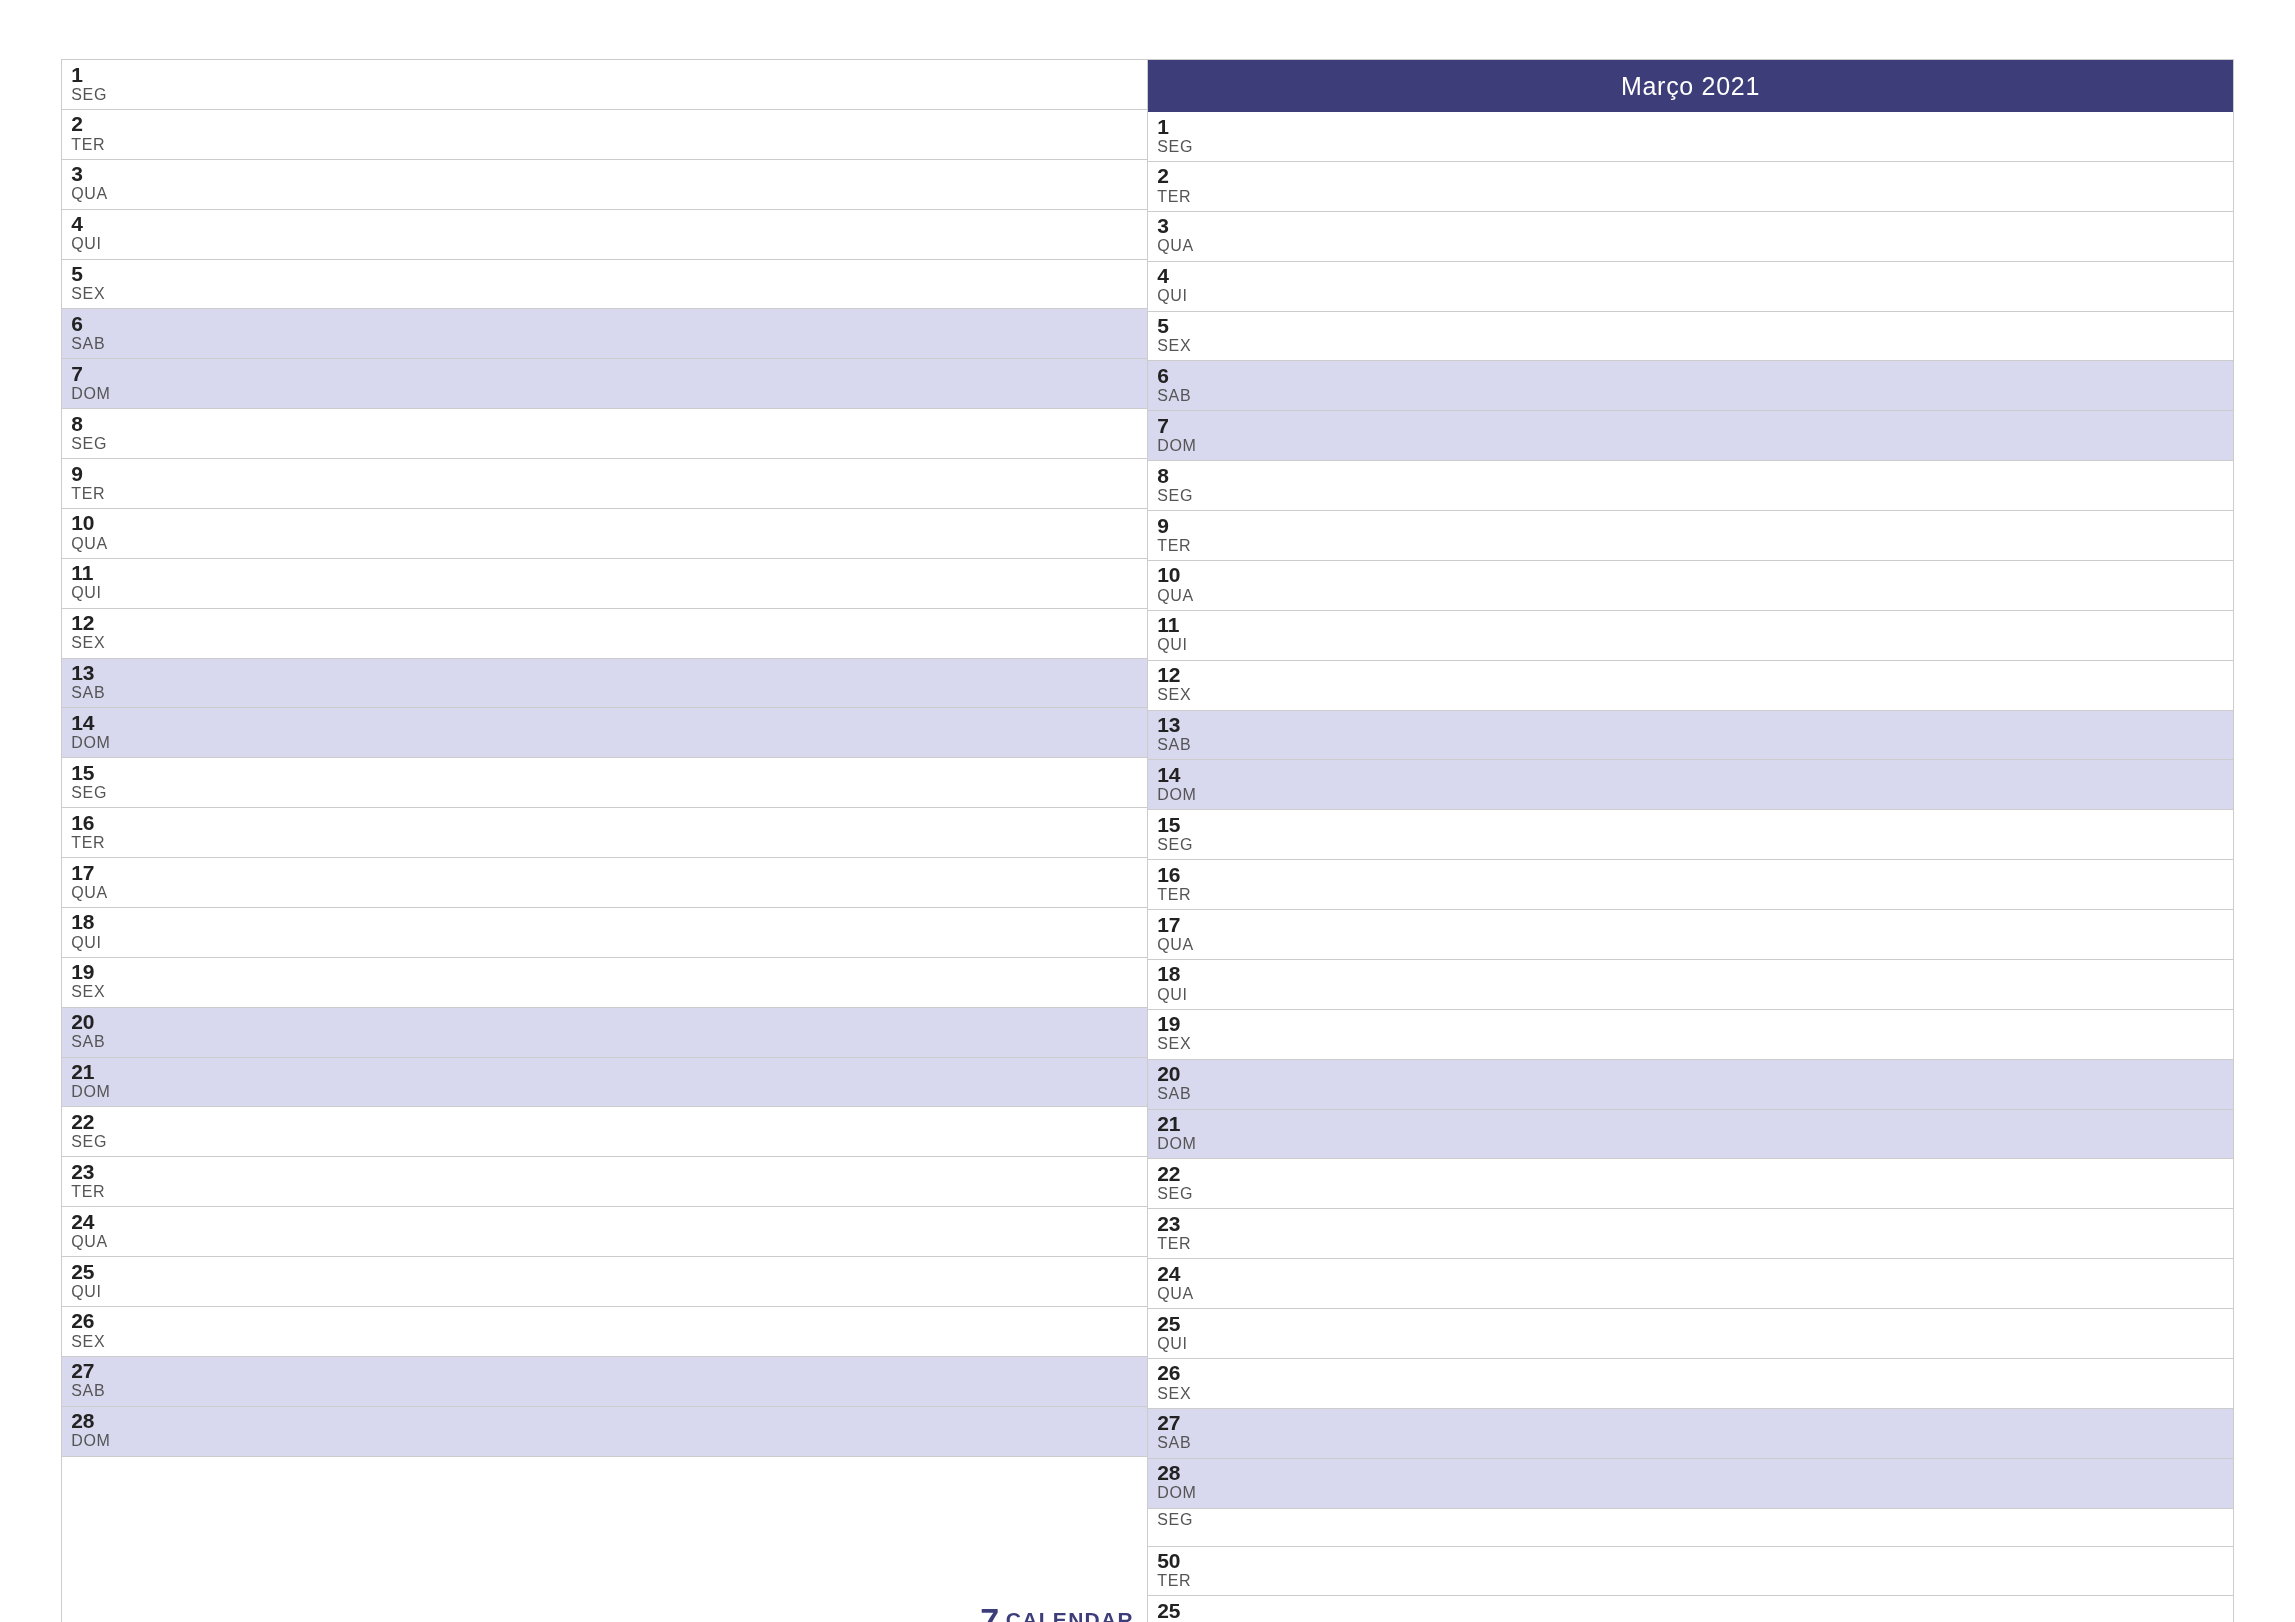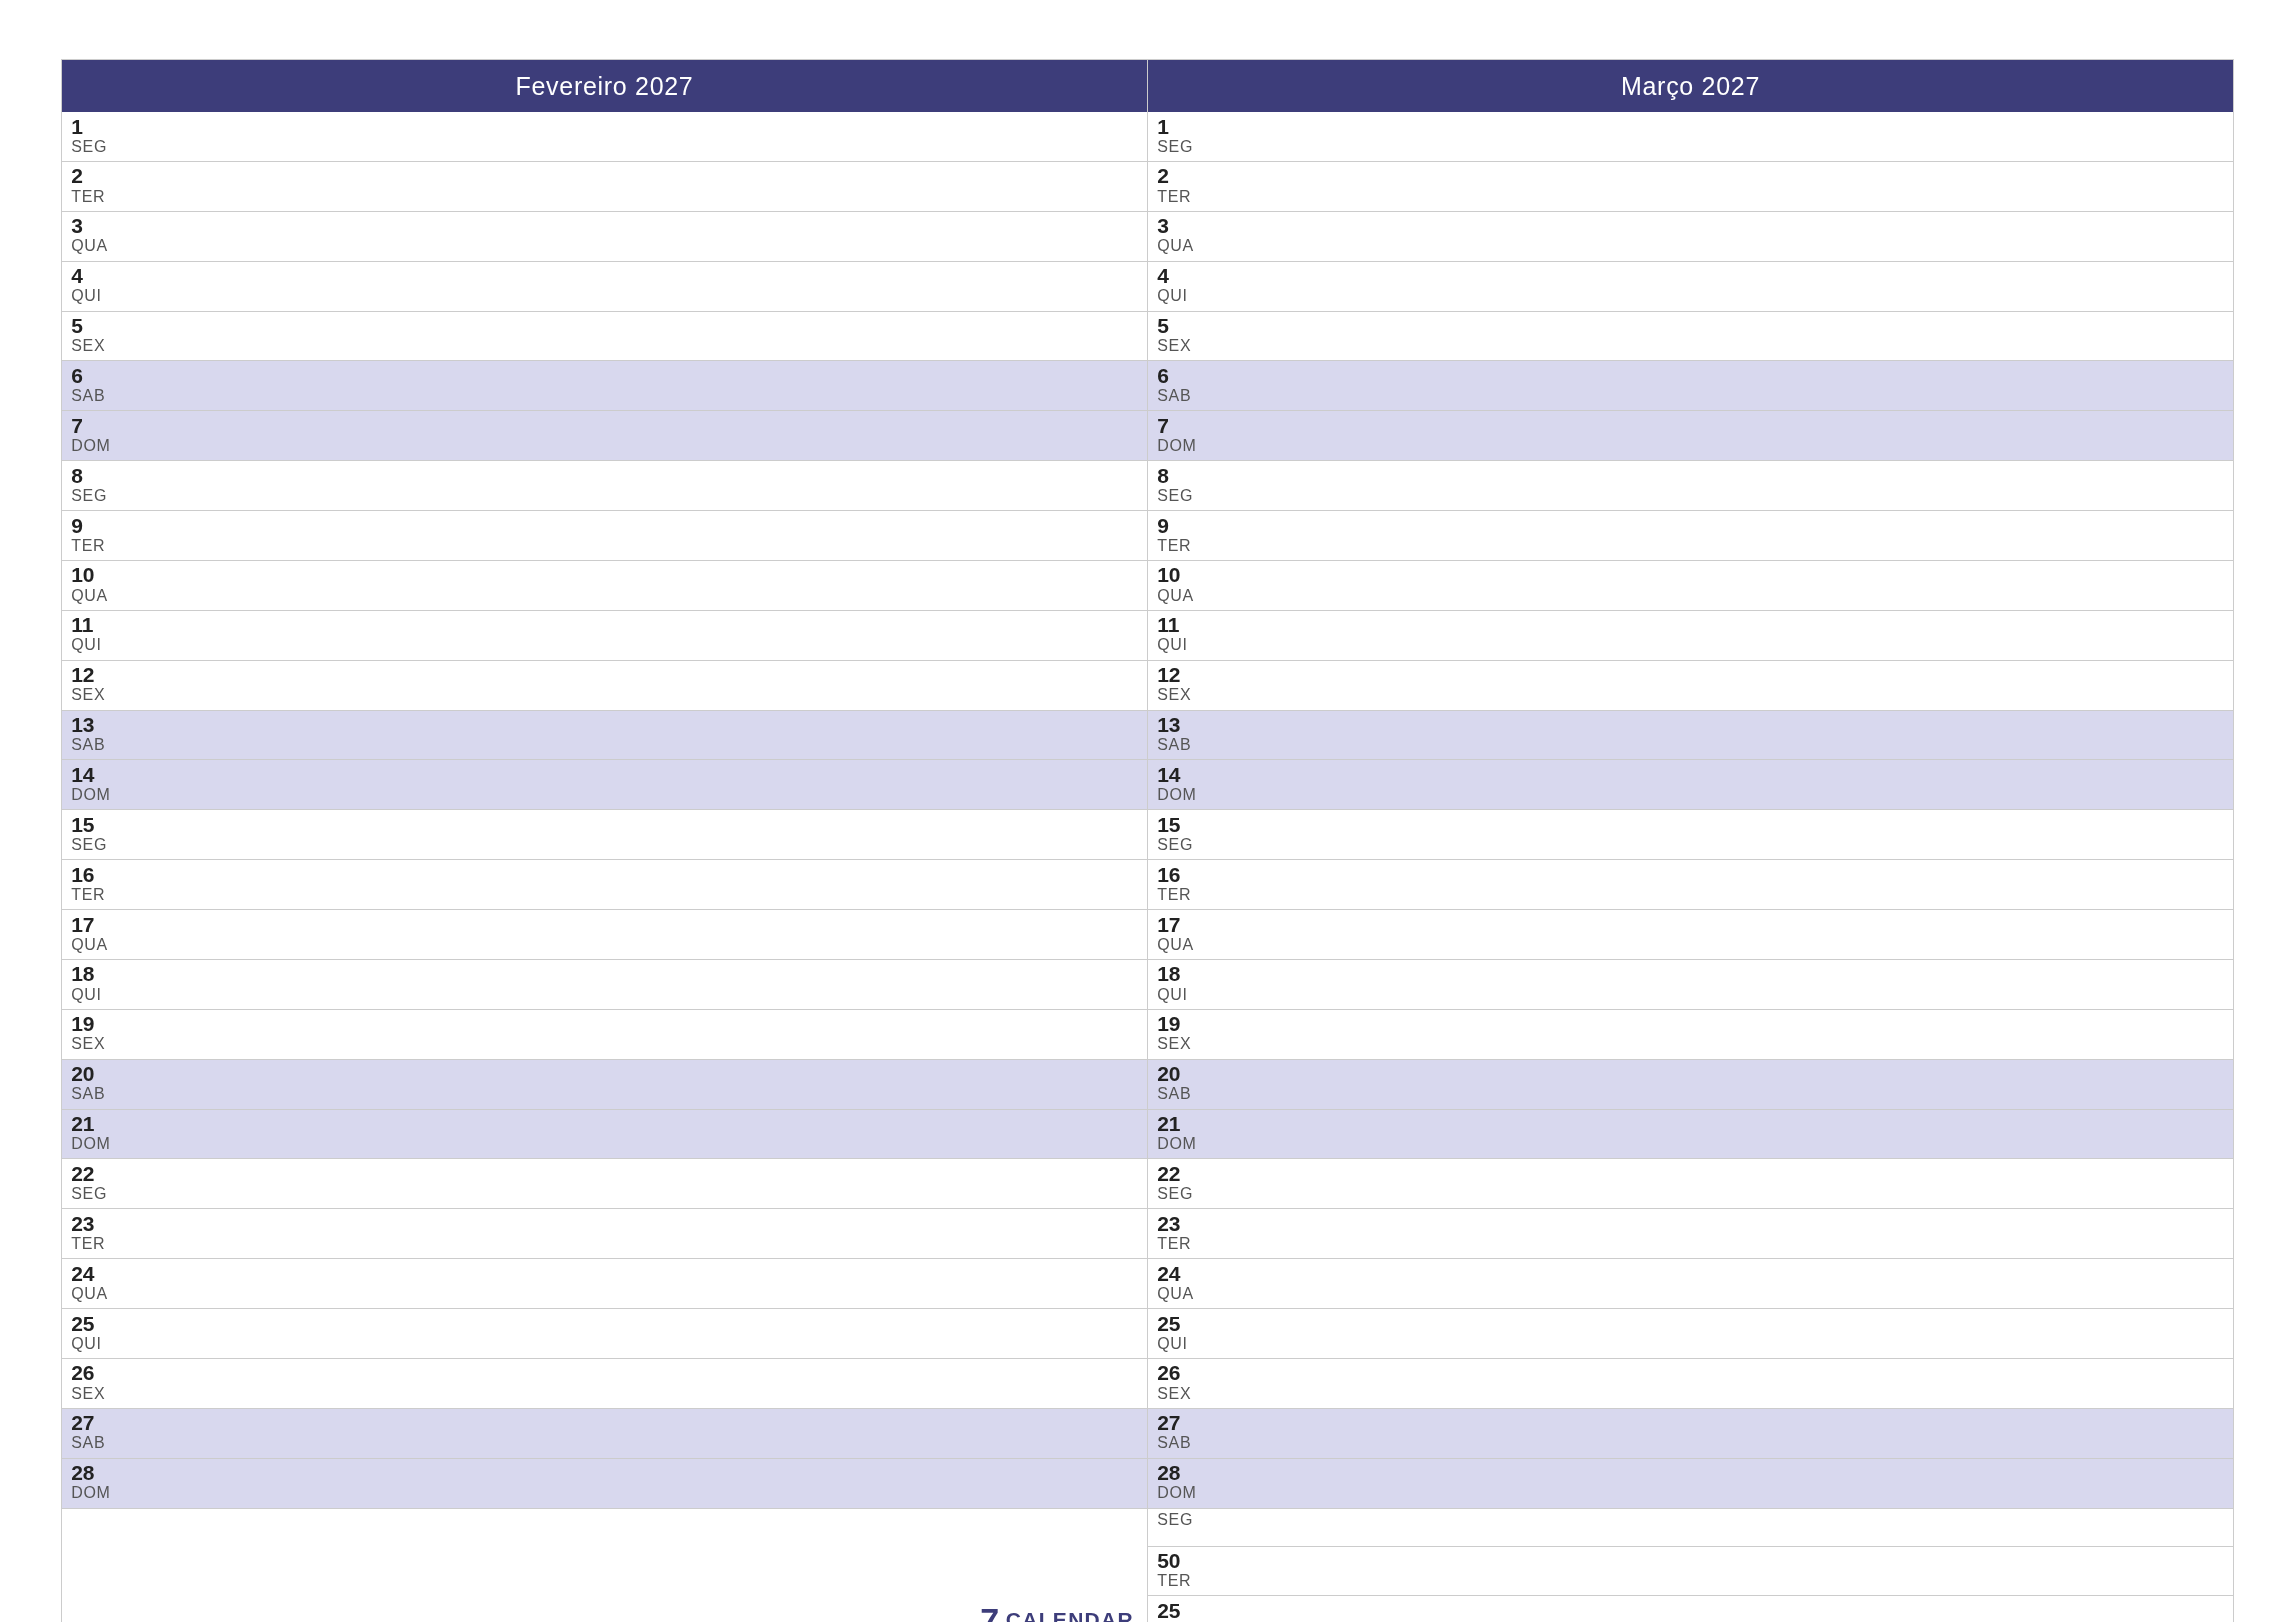--- a/index.html
+++ b/index.html
@@ -114,23 +114,20 @@
       color: #3d3d7a;
     }
   </style>
 </head>
 <body>
 
 <div class="page">
   <div class="calendars-container">
 
     <div class="calendar-section">
-      <div class="calendar-header">
-        <span>Fevereiro 2027</span>
-      </div>
       <div class="calendar-days" id="feb-days">
       <div class="day-row">
             <div class="day-number">1</div>
             <div class="day-name">SEG</div>
           </div>
           <div class="day-row">
             <div class="day-number">2</div>
             <div class="day-name">TER</div>
           </div>
           <div class="day-row">
@@ -241,21 +238,21 @@
       <div class="watermark-area">
         <div class="watermark">
           <span class="watermark-number">7</span>
           <span>CALENDAR</span>
         </div>
       </div>
     </div>
 
     <div class="calendar-section">
       <div class="calendar-header">
-        <span>Março 2027</span>
+        <span>Março 2021</span>
       </div>
       <div class="calendar-days" id="mar-days">
       <div class="day-row">
             <div class="day-number">1</div>
             <div class="day-name">SEG</div>
           </div>
           <div class="day-row">
             <div class="day-number">2</div>
             <div class="day-name">TER</div>
           </div>

